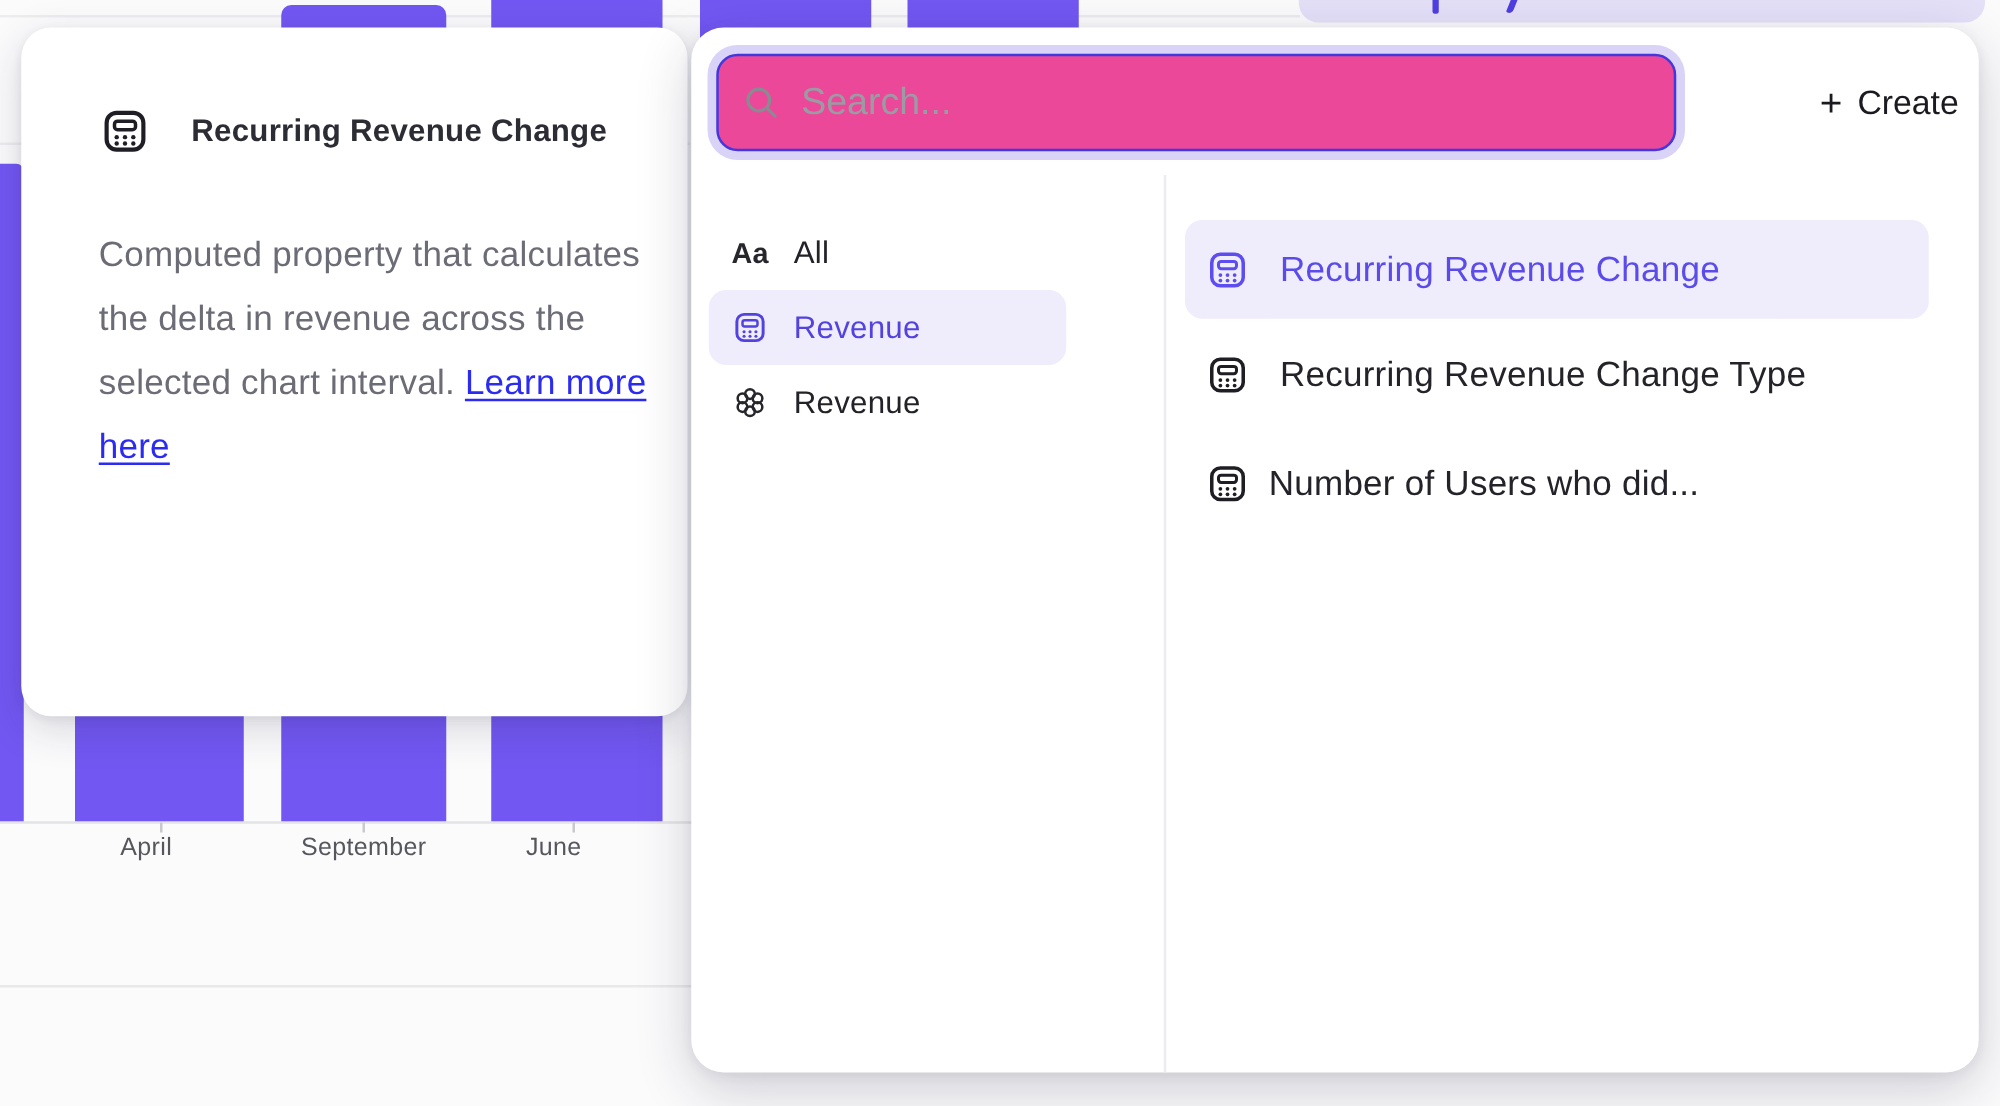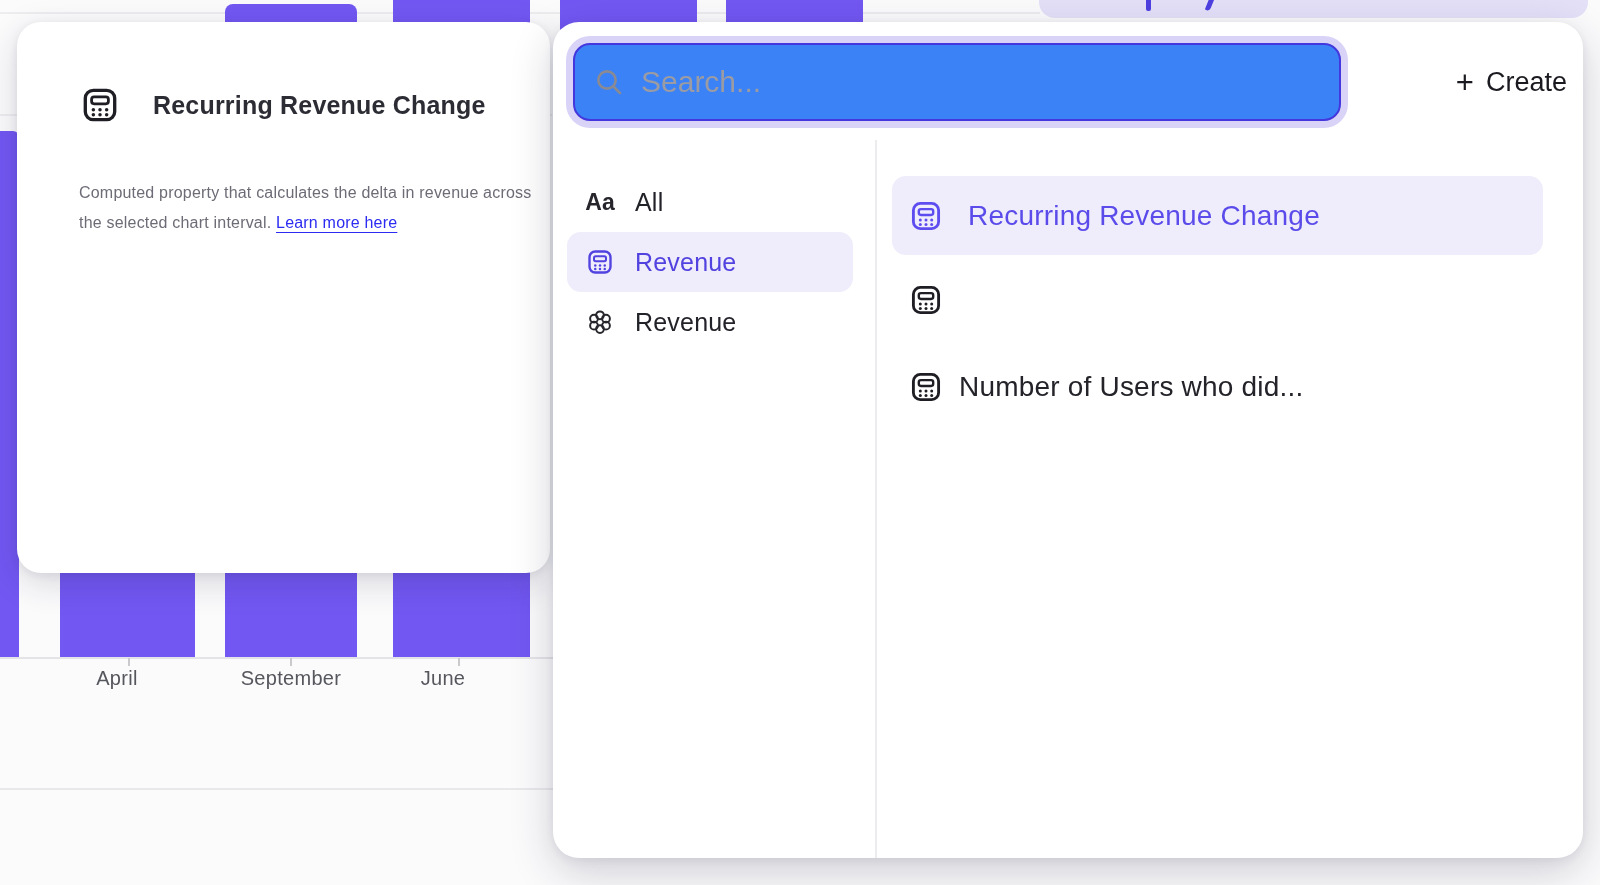--- a/index.html
+++ b/index.html
@@ -36,44 +36,44 @@
   .chip-desc2 { position:absolute; left:168px; top:10px; width:5px; height:13px;
                 background:#4e3fe0; border-radius:0 0 6px 2px; transform:rotate(22deg); }
 
   
   .tooltip-card { position:absolute; left:17px; top:22px; width:533px; height:551px;
                   background:#fff; border-radius:24px; z-index:5;
                   box-shadow:0 10px 34px rgba(30,30,60,.16), 0 2px 8px rgba(30,30,60,.08); }
   .tt-head { position:absolute; left:62px; top:62px; display:flex; align-items:center; gap:32px; }
   .tt-title { font-size:25px; font-weight:700; color:#2c2c34; letter-spacing:.2px; }
   .tt-body { position:absolute; left:62px; top:156px; width:460px;
-             font-size:16px; line-height:30px; color:#6c6c76; letter-spacing:.2px; }
+             font-size:28px; line-height:51px; color:#6c6c76; letter-spacing:.2px; }
   .tt-link { color:#2b2bf2; text-decoration:underline; text-underline-offset:4px; }
 
   
   .panel { position:absolute; left:553px; top:22px; width:1030px; height:836px;
            background:#fff; border-radius:26px; z-index:10;
            box-shadow:0 14px 44px rgba(30,30,60,.20), 0 2px 10px rgba(30,30,60,.08); }
 
   .search-row { position:absolute; left:13px; top:14px; right:16px; height:92px;
                 display:flex; align-items:center; }
   .search-ring { width:782px; height:92px; background:#d9d3f7; border-radius:24px; padding:7px; }
-  .search-box { width:100%; height:100%; background:#3b82f6; border:2px solid #4437dd;
+  .search-box { width:100%; height:100%; background:#ec4899; border:2px solid #4437dd;
                 border-radius:17px; display:flex; align-items:center; padding:0 18px; }
   .search-box svg { flex:0 0 auto; }
   .search-input { flex:1; border:none; outline:none; font-family:"Liberation Sans",sans-serif;
                   font-size:30px; color:#33333a; margin-left:16px; background:transparent; }
   .search-input::placeholder { color:#9b9ba4; }
   .create-btn { margin-left:auto; display:flex; align-items:center; gap:12px;
                 background:none; border:none; cursor:pointer;
                 font-family:"Liberation Sans",sans-serif; font-size:27px; color:#1a1a20; }
   .plus-glyph { font-size:31px; font-weight:400; color:#1a1a20; line-height:1; }
 
   .panel-body { position:absolute; left:0; top:118px; bottom:0; width:100%; display:flex; }
-  .filter-col { width:322px; padding:32px 0 15px 14px; }
+  .filter-col { width:378px; padding:32px 0 15px 14px; }
   .v-divider  { width:2px; background:#ececef; margin-top:0; }
   .results-col { flex:1; padding:36px 40px 0 15px; }
 
   .filter-item { display:flex; align-items:center; gap:20px; height:60px; padding:0 18px;
                  border-radius:14px; width:286px; cursor:pointer; }
   .filter-item.selected { background:#efecfb; }
   .filter-item .f-label { font-size:25px; color:#222229; letter-spacing:.2px; }
   .filter-item.selected .f-label { color:#5243e0; }
   .aa-glyph { font-size:23px; font-weight:700; color:#26262c; width:30px; text-align:center; }
 
@@ -228,20 +228,21 @@
               <rect x="3.6" y="3.6" width="16.8" height="16.8" rx="4.6" stroke="#1e1e24" stroke-width="1.9"></rect>
               <rect x="7.2" y="7.4" width="9.6" height="3.9" rx="1.4" stroke="#1e1e24" stroke-width="1.6"></rect>
               <circle cx="8.2" cy="14.7" r="1" fill="#1e1e24"></circle>
                 <circle cx="12" cy="14.7" r="1" fill="#1e1e24"></circle>
                 <circle cx="15.8" cy="14.7" r="1" fill="#1e1e24"></circle>
               <circle cx="8.2" cy="17.6" r="1" fill="#1e1e24"></circle>
                 <circle cx="12" cy="17.6" r="1" fill="#1e1e24"></circle>
                 <circle cx="15.8" cy="17.6" r="1" fill="#1e1e24"></circle>
             </svg>
           </span>
+          <span class="r-label">Recurring Revenue Change Type</span>
         </div>
 
         <div class="result-item" style="margin-top:8px;gap:15px;">
           <span class="ic">
             <svg width="36" height="36" viewBox="0 0 24 24" fill="none">
               <rect x="3.6" y="3.6" width="16.8" height="16.8" rx="4.6" stroke="#1e1e24" stroke-width="1.9"></rect>
               <rect x="7.2" y="7.4" width="9.6" height="3.9" rx="1.4" stroke="#1e1e24" stroke-width="1.6"></rect>
               <circle cx="8.2" cy="14.7" r="1" fill="#1e1e24"></circle>
                 <circle cx="12" cy="14.7" r="1" fill="#1e1e24"></circle>
                 <circle cx="15.8" cy="14.7" r="1" fill="#1e1e24"></circle>

